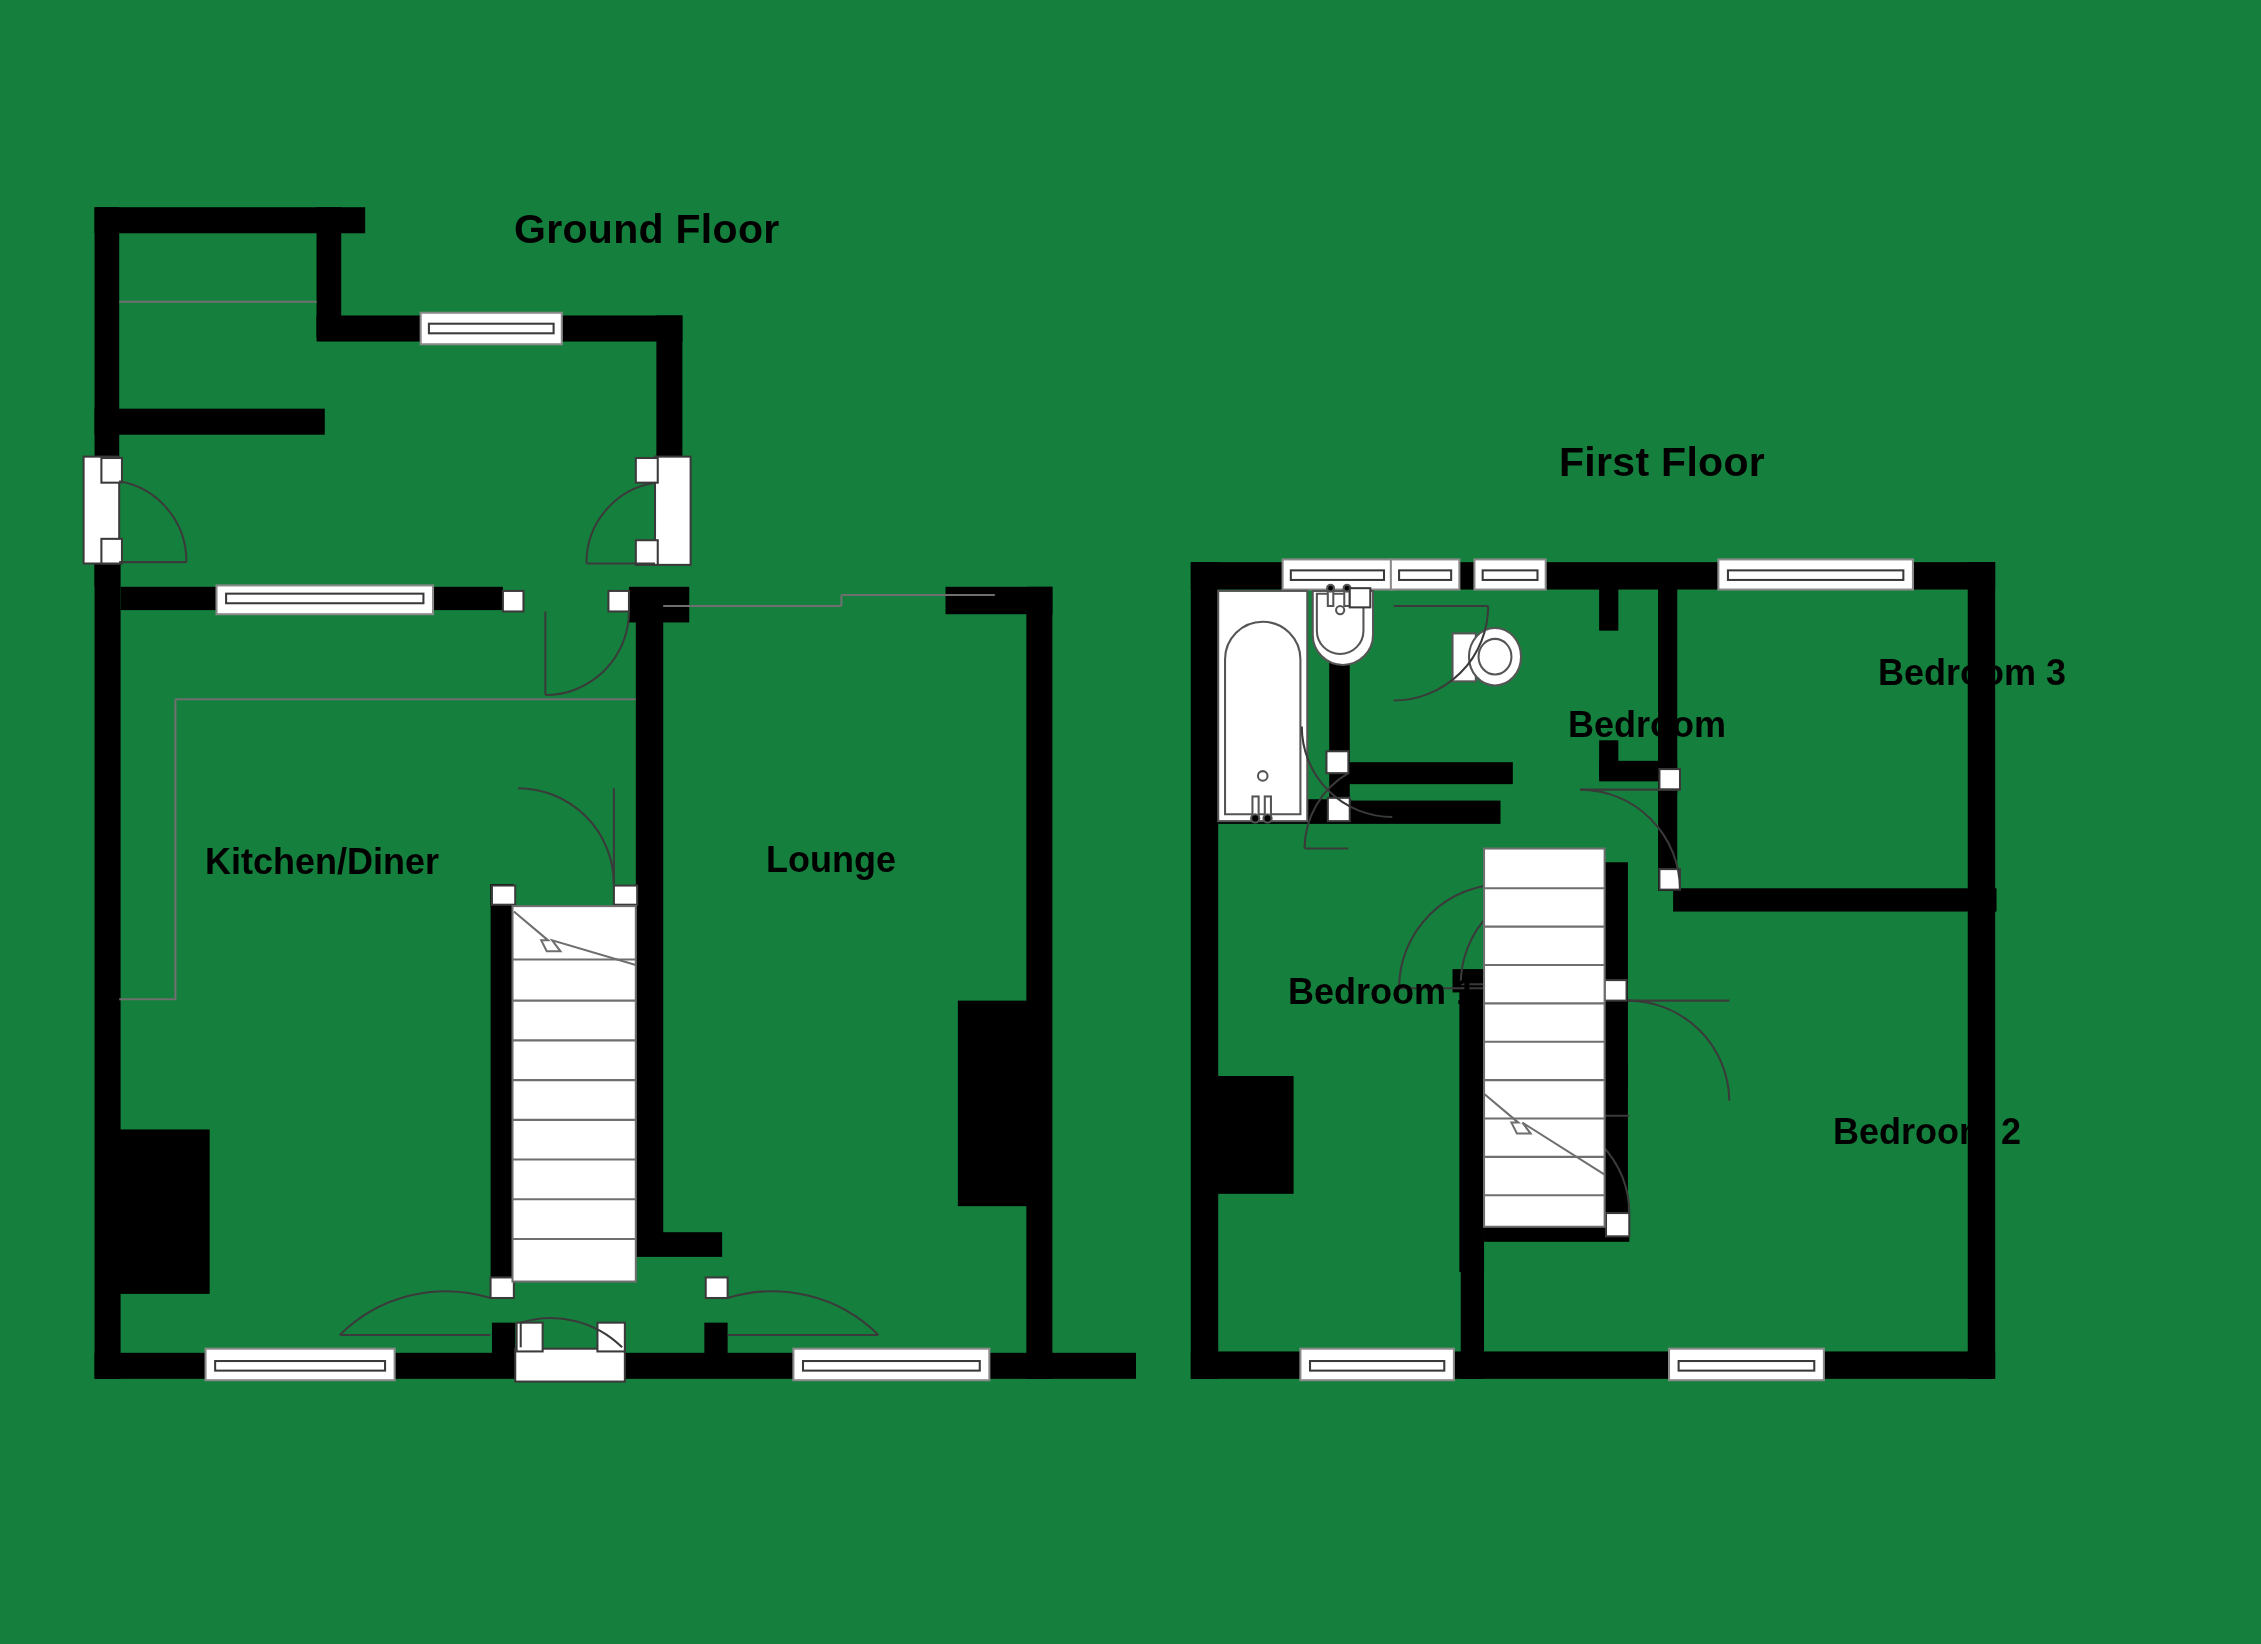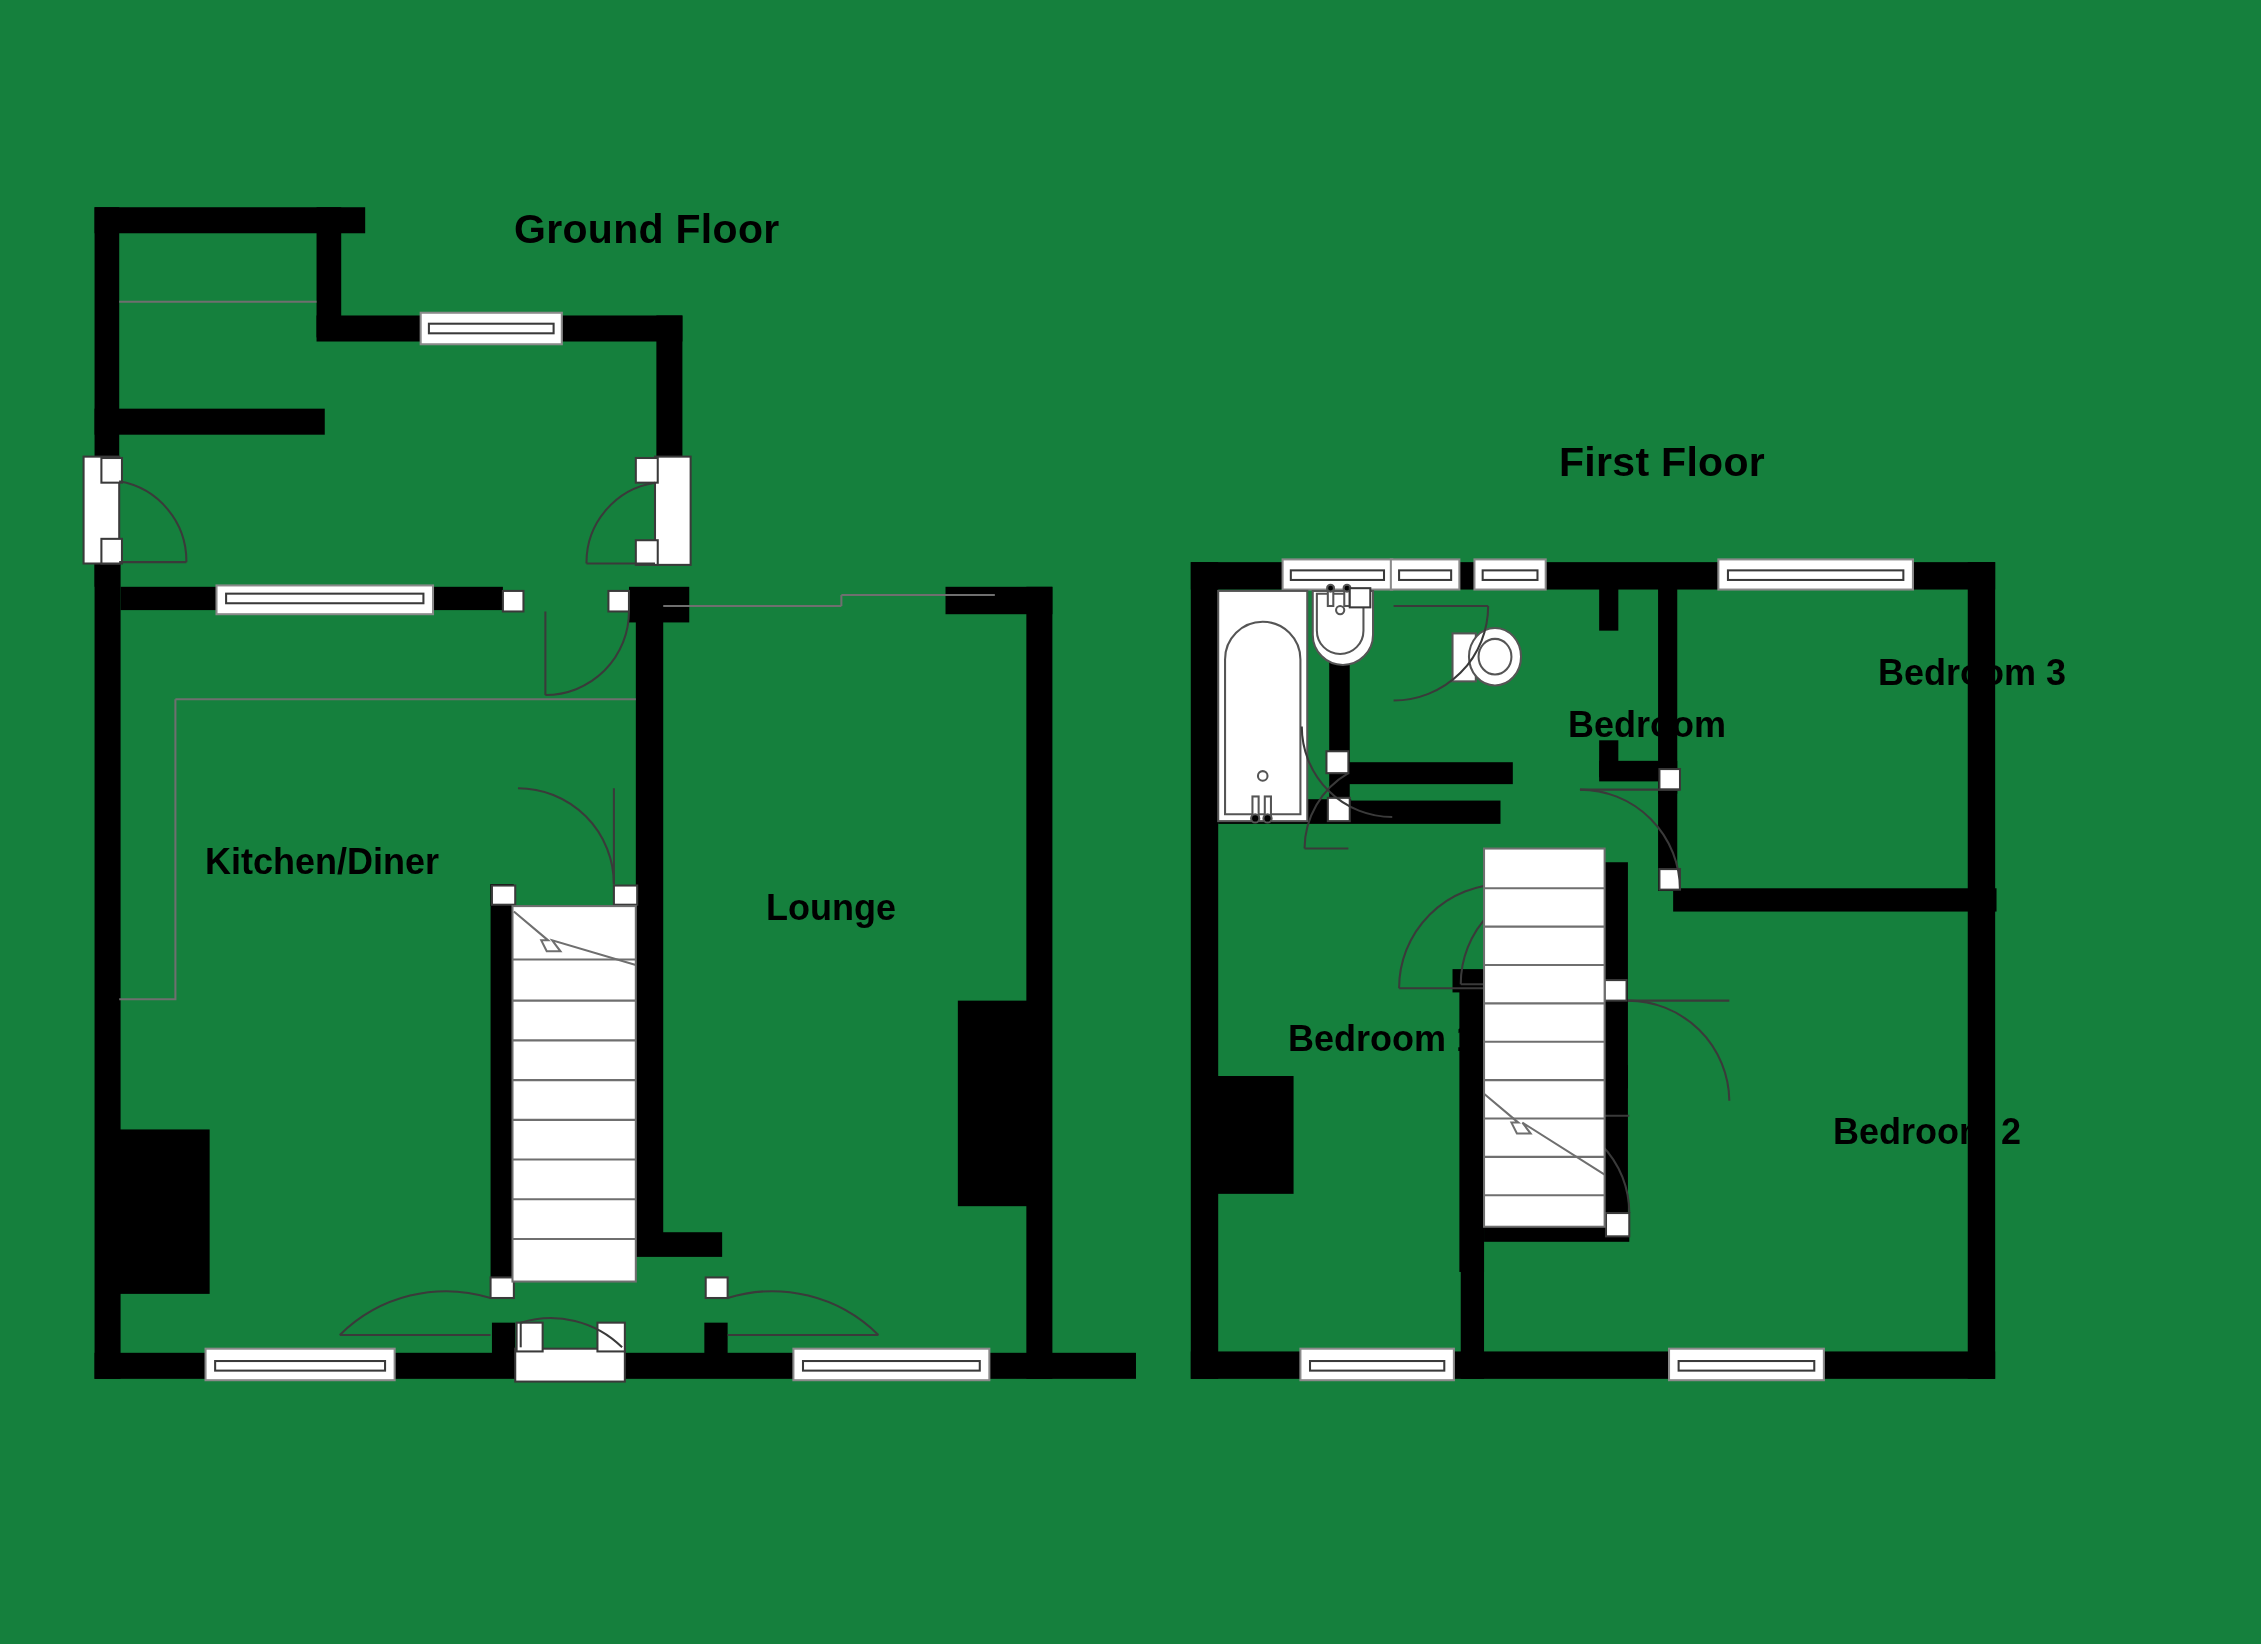--- a/index.html
+++ b/index.html
@@ -41,23 +41,23 @@
     white-space: nowrap;
     font-size: 36px;
     line-height: 1.08;
     text-align: center;
   }
   .room-label.multiline { white-space: pre-line; }
   #title-ground { left: 514px; top: 206px; }
   #title-first  { left: 1559px; top: 439px; }
   #label-rear-lobby { left: 362px; top: 370px; width: 178px; }
   #label-kitchen { left: 205px; top: 843px; }
-  #label-lounge  { left: 766px; top: 889px; text-align: center; }
+  #label-lounge  { left: 766px; top: 841px; text-align: center; }
   #label-landing { left: 1568px; top: 706px; }
-  #label-bed1    { left: 1288px; top: 973px; margin-top: 47px; }
+  #label-bed1    { left: 1288px; top: 973px; }
   #label-bed2    { left: 1833px; top: 1113px; text-align: center; }
   #label-bed3    { left: 1878px; top: 654px; }
 </style>
 </head>
 <body>
 
 <div id="plan-root">
 
   <svg class="floorplan" viewBox="0 0 3300 2400" xmlns="http://www.w3.org/2000/svg">
 

